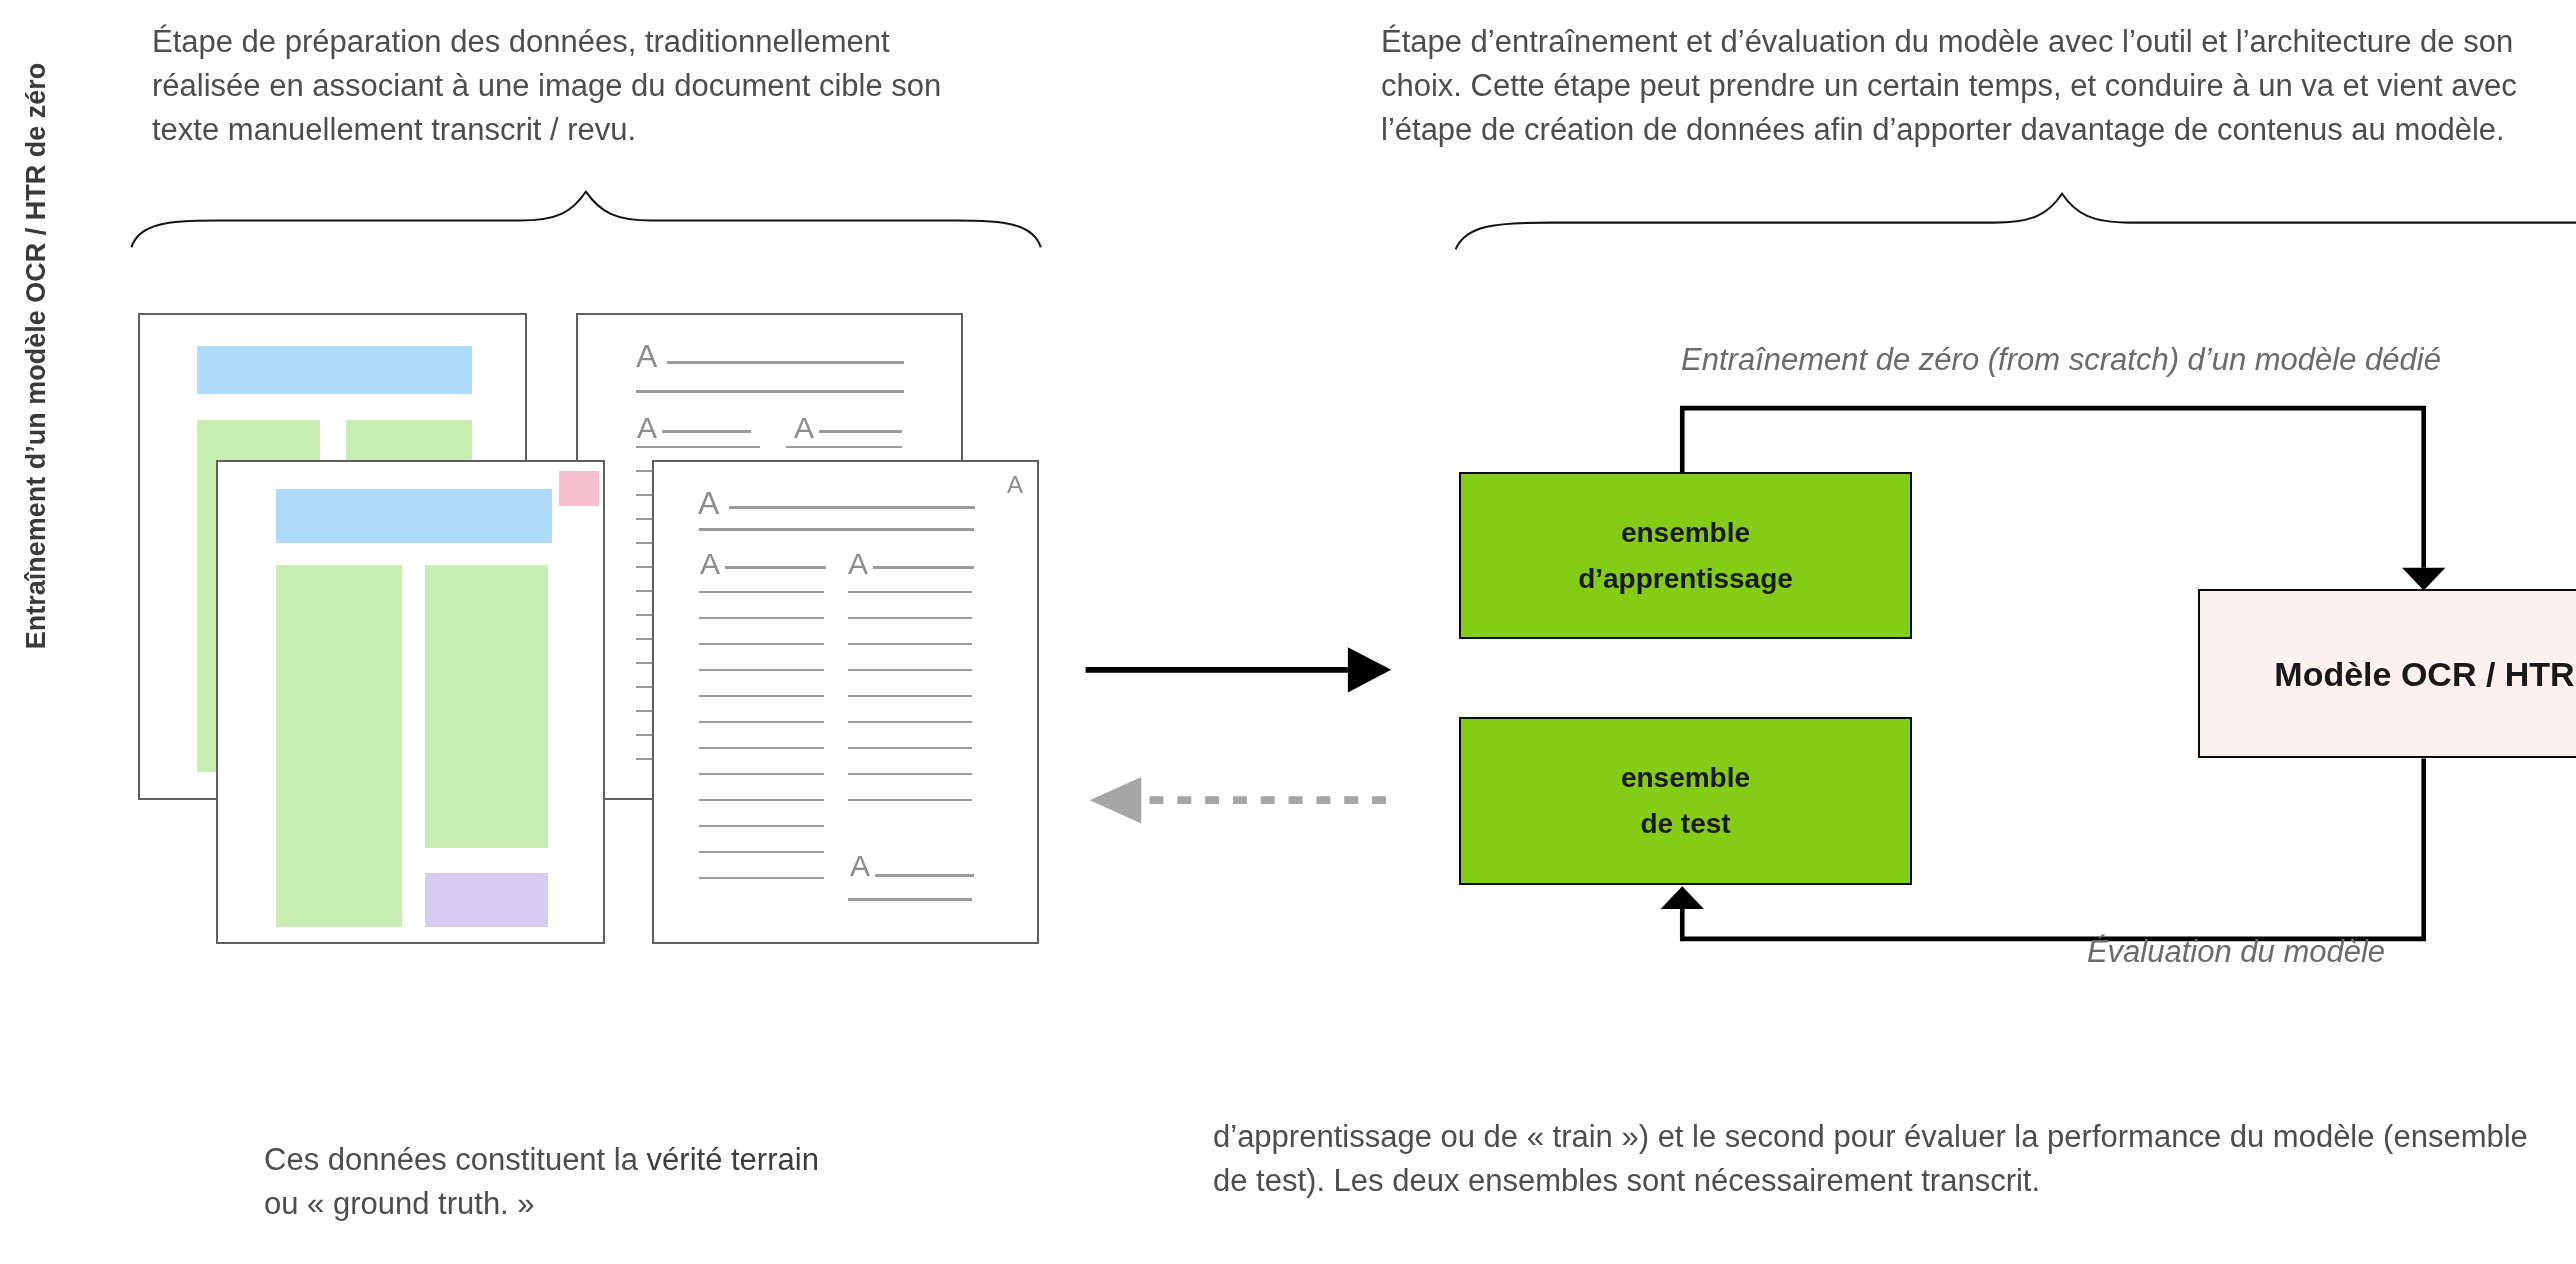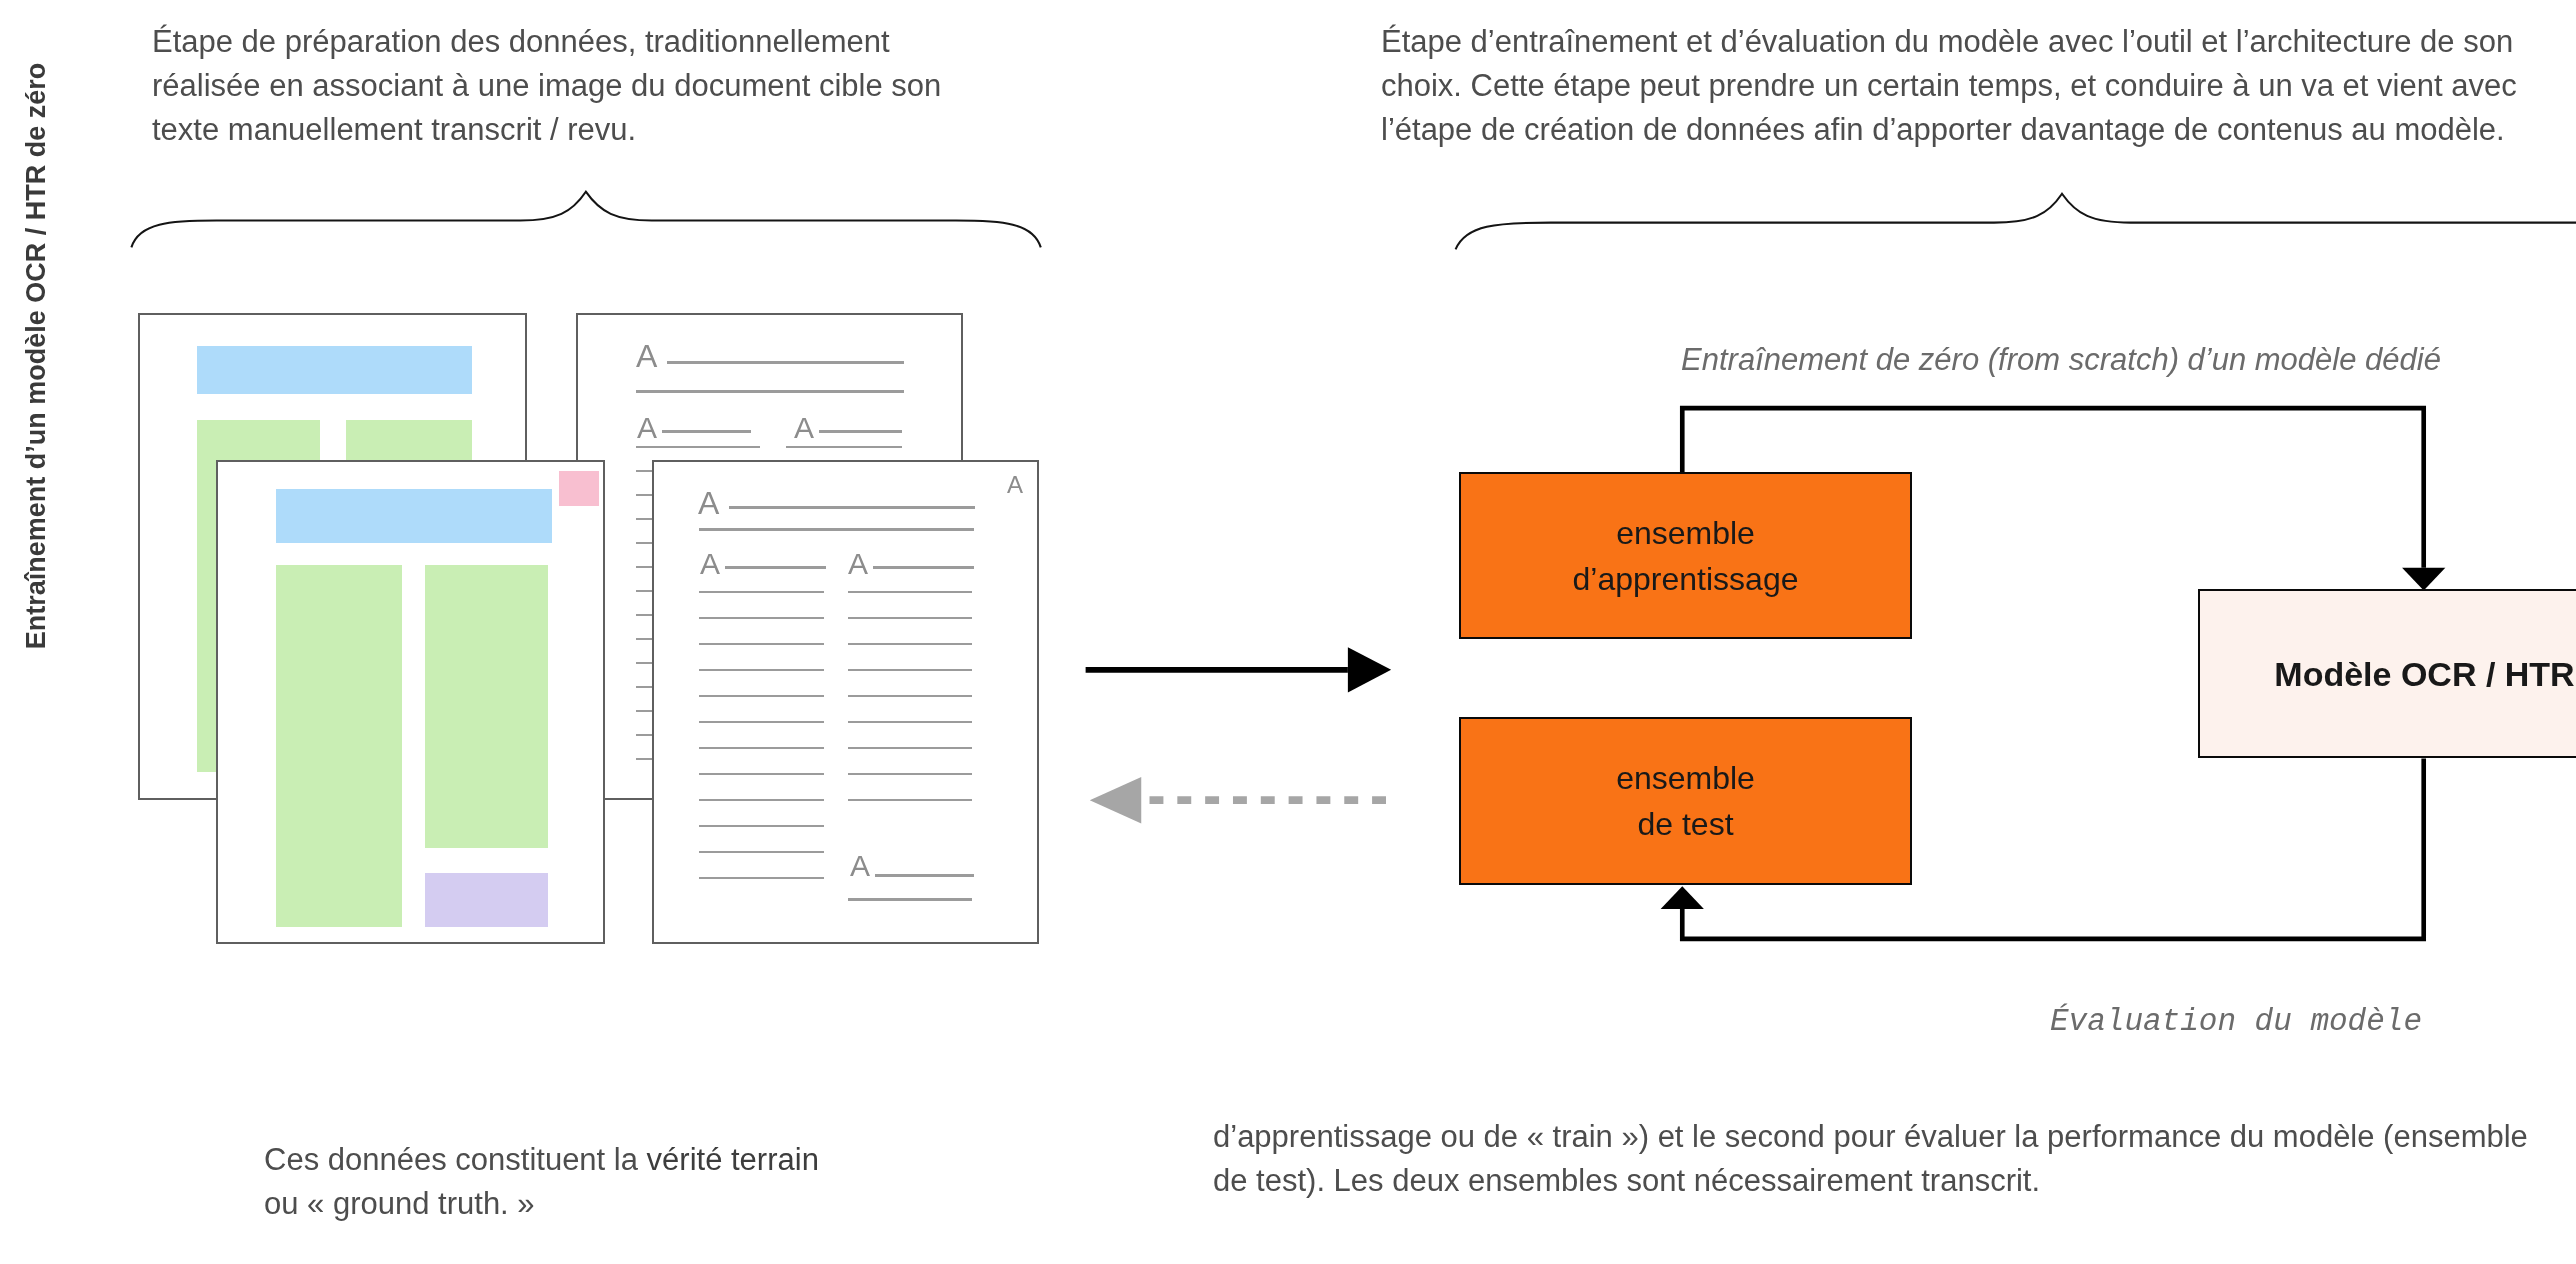--- a/index.html
+++ b/index.html
@@ -9,23 +9,23 @@
   .para{position:absolute;color:var(--text-gray);font-size:31px;line-height:44px;}
   .para .pline{white-space:nowrap;}
   .cap{position:absolute;color:var(--text-gray);font-size:31px;line-height:44px;}
   .cap .pline{white-space:nowrap;}
   .cap b{font-weight:normal;color:#3d3d3d;}
   .vtitle{position:absolute;left:7.2px;top:62px;width:57px;height:587px;}
   .vtitle span{position:absolute;left:50%;top:50%;transform:translate(-50%,-50%) rotate(-90deg);
                white-space:nowrap;font-size:27px;font-weight:bold;color:#3a3a3a;letter-spacing:0px;}
   .diag-label{position:absolute;font-style:italic;font-size:31px;color:var(--label-gray);text-align:center;white-space:nowrap;}
   
-  .dbox{position:absolute;box-sizing:border-box;border:2.1px solid #0a0a0a;background:#f97316;
+  .dbox{position:absolute;box-sizing:border-box;border:2.1px solid #0a0a0a;background:#84cc16;
         display:flex;flex-direction:column;align-items:center;justify-content:center;
-        font-size:32px;line-height:46px;color:#191919;text-align:center;}
+        font-size:28px;line-height:46px;color:#191919;text-align:center;font-weight:bold;}
   .dbox.model{background:var(--model-box-bg);font-weight:bold;font-size:34px;}
   
   .page{position:absolute;box-sizing:border-box;background:#fff;border:2.1px solid var(--page-border);}
   .blk{position:absolute;}
   .blk.blue{background:var(--accent-blue);}
   .blk.green{background:var(--accent-green);}
   .blk.pink{background:var(--accent-pink);}
   .blk.purple{background:var(--accent-purple);}
   .rule{position:absolute;height:2.6px;background:var(--rule-gray);}
   .rows{position:absolute;background:repeating-linear-gradient(to bottom,var(--rule-gray) 0 2.1px,transparent 2.1px var(--row-period,24px));}
@@ -117,21 +117,21 @@
     <span class="ga" style="left:194px;top:87px;">A</span>
     <div class="rule" style="left:219px;top:104px;width:101px;"></div>
     <div class="rows" style="left:45px;top:129px;width:125px;height:311px;--row-period:26px;"></div>
     <div class="rows" style="left:194px;top:129px;width:124px;height:234px;--row-period:26px;"></div>
     <span class="ga" style="left:196px;top:389px;">A</span>
     <div class="rule" style="left:221px;top:412px;width:99px;"></div>
     <div class="rule" style="left:194px;top:436px;width:124px;"></div>
   </div>
 
   <div class="diag-label" style="left:1649px;top:342px;width:824px;">Entraînement de zéro (from scratch) d’un modèle dédié</div>
-  <div class="diag-label" style="left:1927px;top:1004px;width:618px;font-family:Liberation Mono, monospace;">Évaluation du modèle</div>
+  <div class="diag-label" style="left:1927px;top:934px;width:618px;">Évaluation du modèle</div>
 
   <div class="dbox" style="left:1459px;top:472px;width:453px;height:167px;">
     <div>ensemble</div>
     <div>d’apprentissage</div>
   </div>
   <div class="dbox" style="left:1459px;top:717px;width:453px;height:168px;">
     <div>ensemble</div>
     <div>de test</div>
   </div>
   <div class="dbox model" style="left:2198px;top:589px;width:453px;height:169px;">

